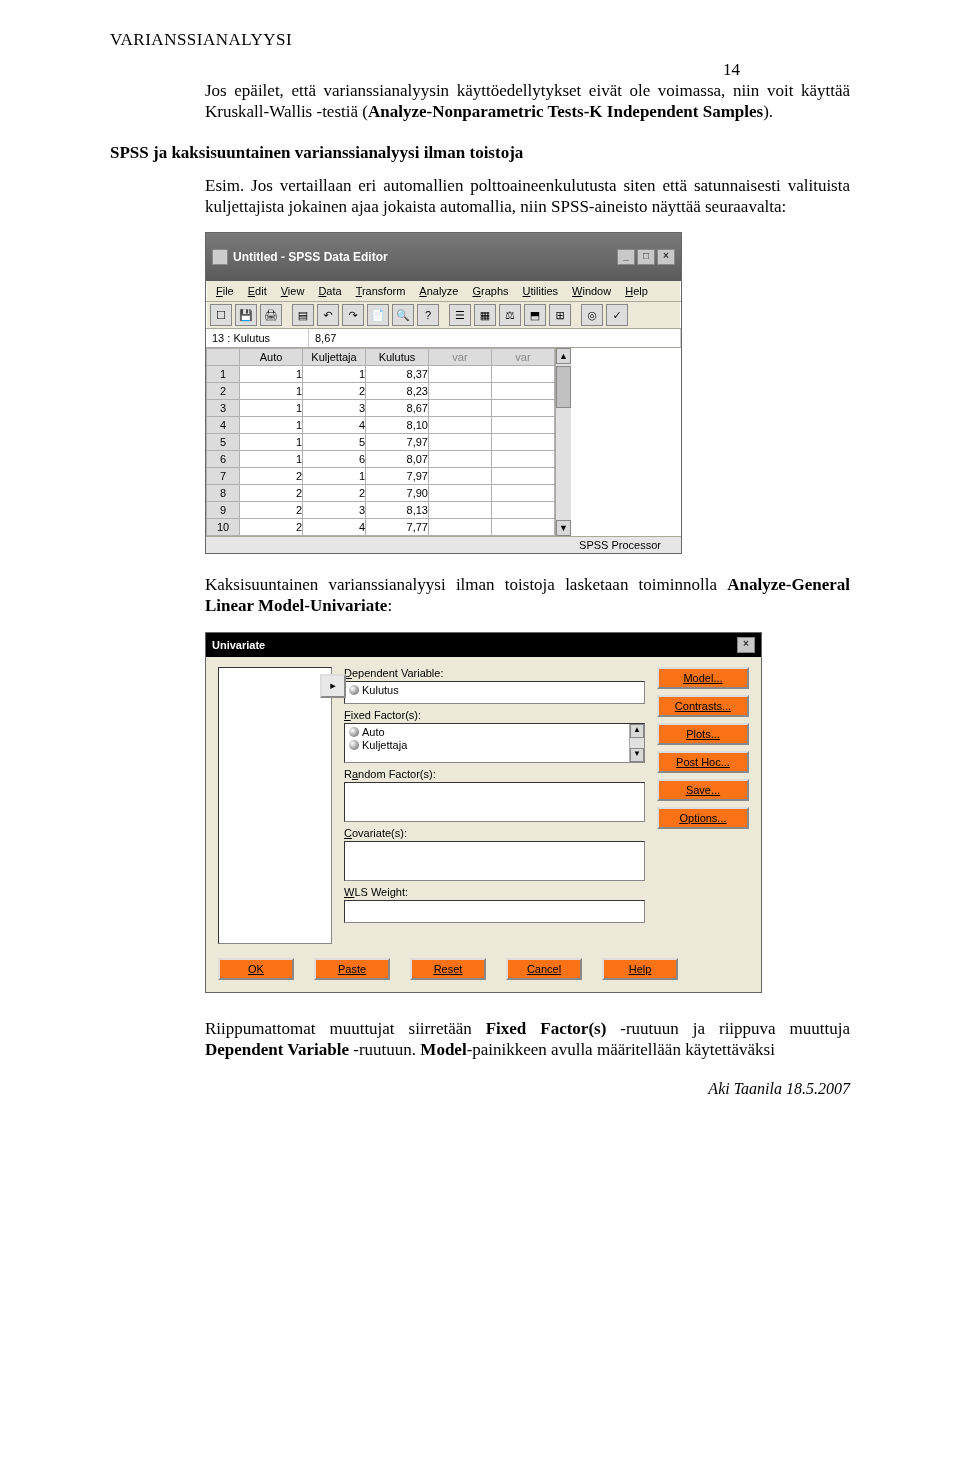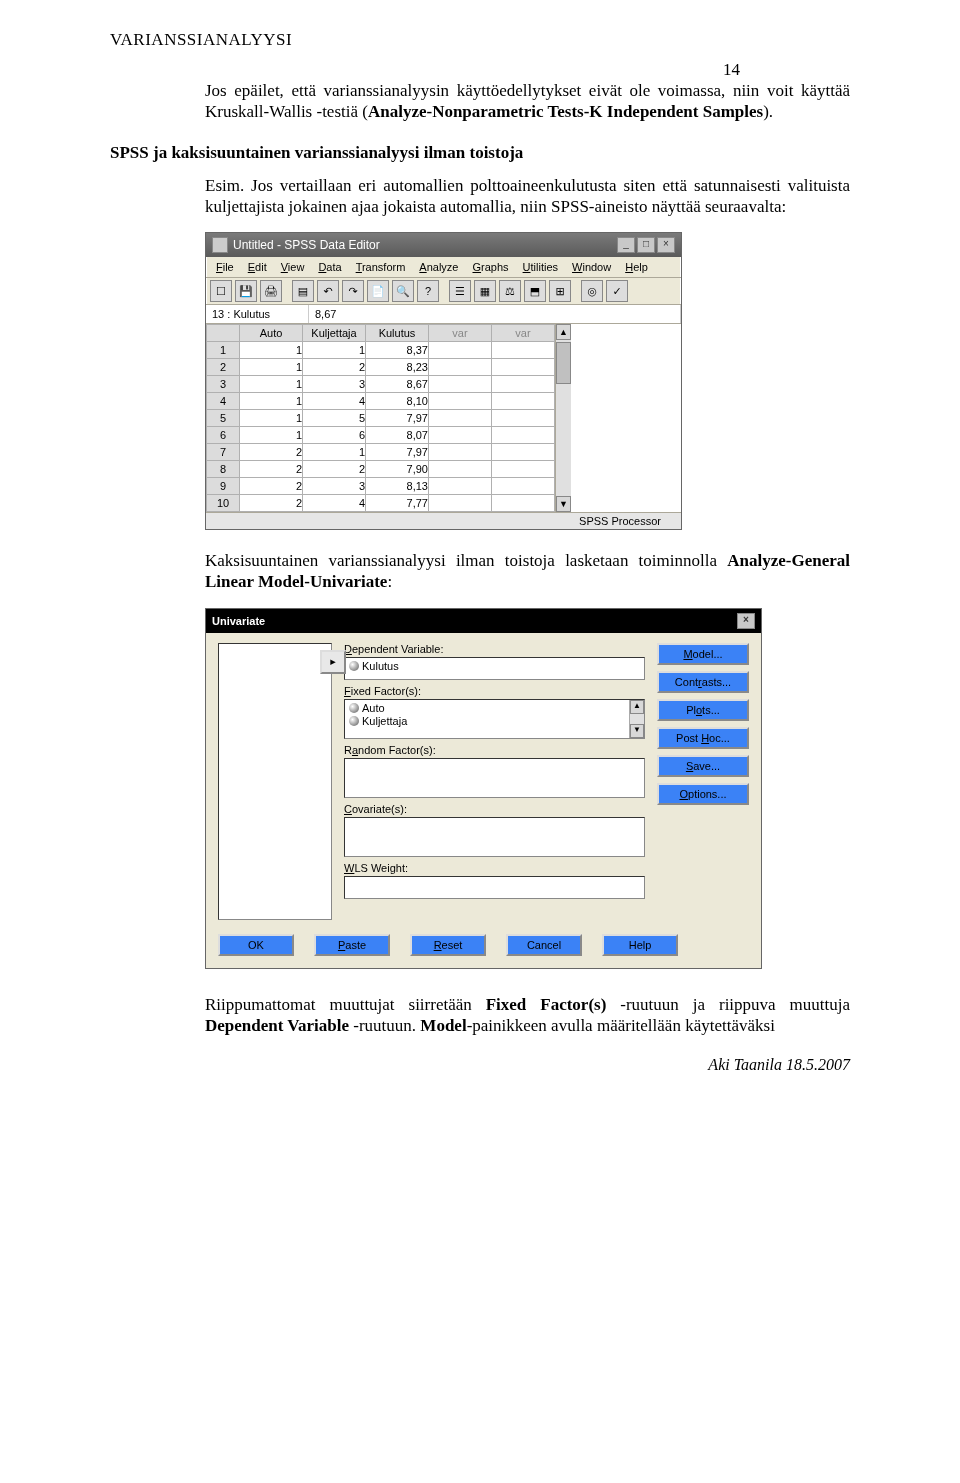--- a/index.html
+++ b/index.html
@@ -54,23 +54,23 @@
     width: 475px;
     margin: 15px 0 20px 95px;
     font-family: "Tahoma", "Arial", sans-serif;
     font-size: 11px;
     color: #000;
     box-shadow: 0 0 0 1px #fff inset;
   }
   .titlebar {
     background: linear-gradient(#7a7a7a,#5a5a5a);
     color: #fff;
-    font-weight: normal;
+    font-weight: bold;
     font-size: 12px;
-    padding: 4px 6px;
+    padding: 16px 6px;
     display: flex;
     align-items: flex-end;
     justify-content: space-between;
   }
   .titlebar .icons {
     display: flex;
     gap: 2px;
   }
   .tb-btn {
     width: 16px;
@@ -258,24 +258,25 @@
     display:inline-block;
   }
   .dlg-right {
     width:92px;
     display:flex;
     flex-direction:column;
     gap:6px;
   }
   .win-btn {
     border: 2px outset #ddd;
-    background:#3b82f6;
+    background:#f97316;
     padding:3px 4px;
     font-size:11px;
     text-align:center;
+    text-decoration:underline;
   }
   .dlg-bottom {
     display:flex;
     gap:20px;
     padding: 6px 12px 12px 12px;
   }
   .dlg-bottom .win-btn { width:64px; }
 </style>
 </head>
 <body>

